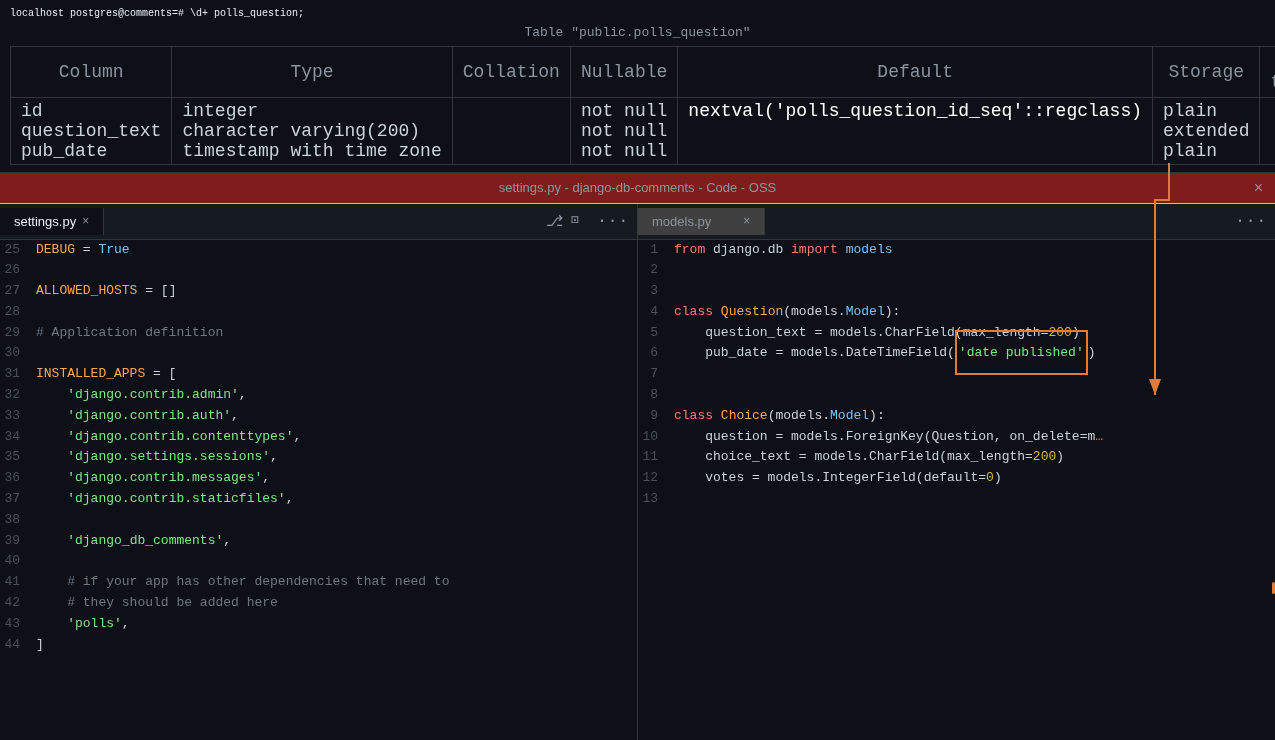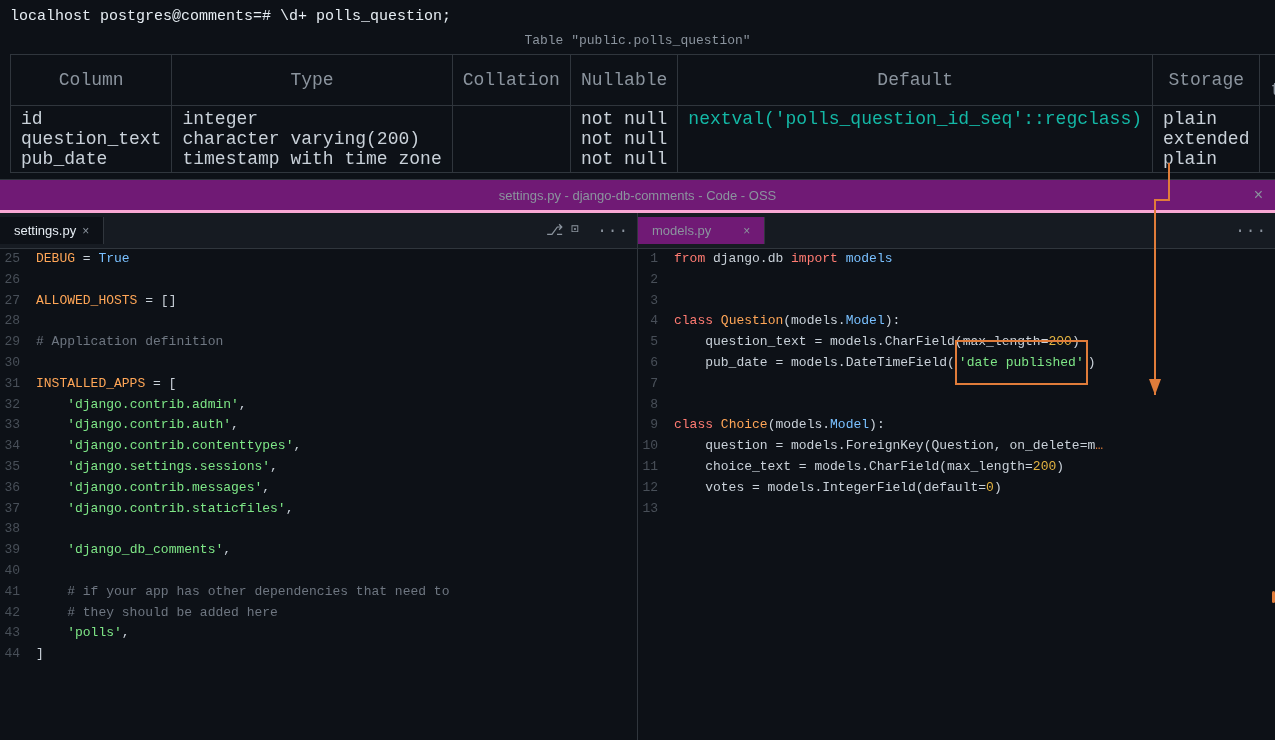--- a/index.html
+++ b/index.html
@@ -13,21 +13,21 @@
 
     
     .terminal-section {
       background: #0d1117;
       color: #c9d1d9;
       padding: 6px 10px;
     }
     .terminal-command {
       color: #e6edf3;
       white-space: pre;
-      font-size: 15px;
+      font-size: 10px;
       line-height: 1.5;
     }
     .terminal-command .cmd-prompt { color: #e6edf3; }
     .terminal-command .cmd-text { color: #e6edf3; }
     .terminal-title {
       text-align: center;
       color: #8b949e;
       font-size: 13px;
       padding: 4px 0 6px 0;
     }
@@ -51,33 +51,33 @@
     .db-table td {
       border: 1px solid #30363d;
       padding: 3px 10px;
       vertical-align: top;
       font-family: 'Courier New', Courier, monospace;
       white-space: pre;
     }
     .db-table td.col-column { color: #c9d1d9; }
     .db-table td.col-type { color: #c9d1d9; }
     .db-table td.col-nullable { color: #c9d1d9; }
-    .db-table td.col-default { color: #14b8a6; }
+    .db-table td.col-default { color: #ffffff; }
     .db-table td.col-storage { color: #c9d1d9; }
     .db-table td.col-description {
       border: 2px solid #e07c3a;
       color: #c9d1d9;
       position: relative;
     }
 
     
     .popup-header {
-      background: #701a75;
+      background: #7f1d1d;
       border-top: 1px solid #30363d;
-      border-bottom: 3px solid #f9a8d4;
+      border-bottom: 1px solid #f9a8d4;
       display: flex;
       align-items: center;
       justify-content: space-between;
       padding: 6px 12px;
     }
     .popup-title {
       color: #8b949e;
       font-size: 13px;
       font-family: -apple-system, BlinkMacSystemFont, sans-serif;
     }
@@ -340,21 +340,21 @@
       <div class="code-line">
         <span class="line-number">44</span>
         <span class="line-code">]</span>
       </div>
 
     </div>
   </div>
 
   <div class="editor-pane-right" style="flex:1; display:flex; flex-direction:column; overflow:hidden; background:#0d1117;">
     <div class="editor-tabs">
-      <div class="editor-tab" style="color:#8b949e; background:#701a75;gap:32px;">
+      <div class="editor-tab" style="color:#8b949e; background:#404040;gap:32px;">
         <span>models.py</span>
         <span class="tab-close">×</span>
       </div>
       <div class="tab-spacer"></div>
       <div class="tab-more">···</div>
     </div>
     <div class="code-content" style="background:#0d1117; position:relative;">
 
       <div class="code-line">
         <span class="line-number">1</span>

